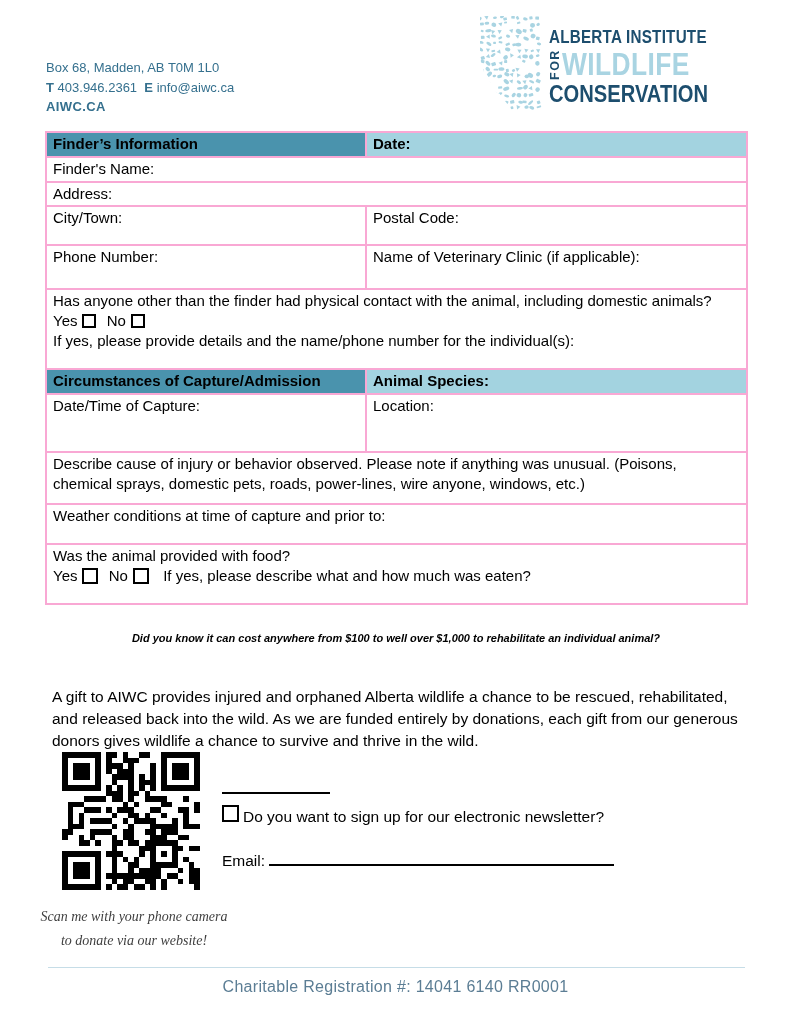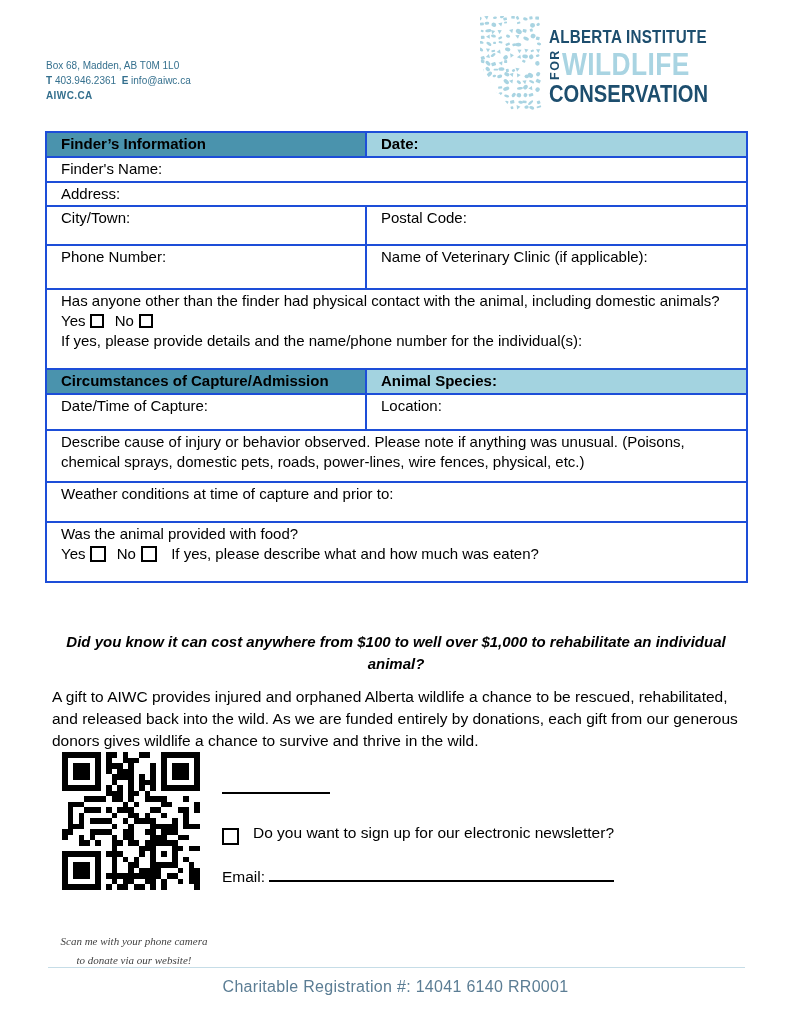--- a/index.html
+++ b/index.html
@@ -4,59 +4,59 @@
 <style>
   * { margin:0; padding:0; box-sizing:border-box; }
   html,body { background:#e8e8e8; }
   .page {
     position:relative; width:791px; height:1024px; margin:0 auto;
     background:#ffffff; font-family:"Liberation Sans", sans-serif; color:#000;
     overflow:hidden;
   }
 
   
-  .contact { position:absolute; left:46px; top:58px; font-size:10px; line-height:1.5; color:#35708e; }
+  .contact { position:absolute; left:46px; top:58px; font-size:13px; line-height:1.5; color:#35708e; }
   .contact b { font-weight:bold; }
   .contact .site { font-weight:bold; letter-spacing:.4px; }
 
   .logo { position:absolute; top:16px; right:45px; display:flex; align-items:flex-start; gap:7px; }
   .logo-mark { width:62px; height:94px; }
   .logo-text { display:flex; flex-direction:column; color:#1d4e6e; padding-top:10px; }
   .lt-line { display:inline-block; white-space:nowrap; transform-origin:left top; font-weight:bold; }
   .lt1 { font-size:19px; transform:scaleX(.80); letter-spacing:.3px; }
   .lt-row2 { display:flex; align-items:stretch; margin-top:1px; }
   .lt-for { writing-mode:vertical-rl; transform:rotate(180deg); font-size:12.5px; font-weight:bold;
             letter-spacing:1.5px; line-height:1; text-align:center; padding-left:1px; }
   .lt2 { font-size:31px; line-height:1.0; transform:scaleX(.85); letter-spacing:.5px; color:#a9d4e2; }
   .lt3 { font-size:24px; line-height:1.1; transform:scaleX(.84); margin-top:1px; }
 
   
   table.form { position:absolute; left:45px; top:131px; width:701px; border-collapse:collapse; table-layout:fixed; }
-  table.form td { border:2px solid #1d4ed8; vertical-align:top; padding:1px 6px 2px 14px; font-size:15px; line-height:1.32; }
+  table.form td { border:2px solid #f9a8d4; vertical-align:top; padding:1px 6px 2px 6px; font-size:15px; line-height:1.32; }
   td.hdr-teal  { background:#4a93ad; font-weight:bold; }
   td.hdr-light { background:#a3d3e0; font-weight:bold; }
   .cbx { display:inline-block; width:14px; height:14px; border:2px solid #000; vertical-align:-2px; margin:0 6px 0 5px; background:#fff; }
   .cbx.big { width:16px; height:16px; vertical-align:-3px; }
 
   
   .don-head { position:absolute; left:66px; top:631px; width:660px; text-align:center;
-              font-size:15px; font-weight:bold; font-style:italic; line-height:1.45; }
+              font-size:11px; font-weight:bold; font-style:italic; line-height:1.45; }
   .don-body { position:absolute; left:52px; top:686px; width:688px; 
               font-size:15.5px; line-height:1.42; }
 
   .qr { position:absolute; left:62px; top:752px; width:138px; height:138px; }
   .qr svg { width:138px; height:138px; shape-rendering:crispEdges; }
-  .qr-caption { position:absolute; left:38px; top:932px; width:192px; text-align:center;
-                font-family:cursive; font-style:italic; font-size:11px; line-height:1.7; color:#3f3f3f; }
+  .qr-caption { position:absolute; left:38px; top:905px; width:192px; text-align:center;
+                font-family:cursive; font-style:italic; font-size:14px; line-height:1.7; color:#3f3f3f; }
 
   .don-fields { position:absolute; left:222px; top:777px; width:525px; font-size:15.5px; line-height:1.5; }
   .blank { display:inline-block; border-bottom:2px solid #000; height:13px; vertical-align:baseline; }
   .blank.amount { width:108px; }
   .blank.email  { width:345px; }
-  .news-row { margin-top:21px; display:flex; align-items:flex-end; gap:14px; }
+  .news-row { margin-top:5px; display:flex; align-items:flex-start; gap:4px; }
   .news-box { width:17px; height:17px; border:2px solid #000; flex:0 0 auto; background:#fff; }
   .email-row { margin-top:20px; }
 
   
   .footer-rule { position:absolute; left:48px; right:46px; top:967px; border-top:1px solid #c6dde7; }
   .footer-text { position:absolute; left:0; top:978px; width:100%; text-align:center;
                  font-size:16px; letter-spacing:.3px; color:#5b7d94; }
 </style>
 </head>
 <body>
@@ -252,26 +252,26 @@
           <span>Yes</span><span class="cbx"></span>
           <span>No</span><span class="cbx"></span>
         </div>
         <div>If yes, please provide details and the name/phone number for the individual(s):</div>
       </td>
     </tr>
     <tr style="height:23px">
       <td class="hdr-teal">Circumstances of Capture/Admission</td>
       <td class="hdr-light">Animal Species:</td>
     </tr>
-    <tr style="height:36px">
+    <tr style="height:58px">
       <td>Date/Time of Capture:</td>
       <td>Location:</td>
     </tr>
     <tr style="height:52px">
-      <td colspan="2">Describe cause of injury or behavior observed. Please note if anything was unusual. (Poisons, chemical sprays, domestic pets, roads, power-lines, wire fences, physical, etc.)</td>
+      <td colspan="2">Describe cause of injury or behavior observed. Please note if anything was unusual. (Poisons, chemical sprays, domestic pets, roads, power-lines, wire anyone, windows, etc.)</td>
     </tr>
     <tr style="height:40px">
       <td colspan="2">Weather conditions at time of capture and prior to:</td>
     </tr>
     <tr style="height:60px">
       <td colspan="2">
         <div>Was the animal provided with food?</div>
         <div>
           <span>Yes</span><span class="cbx big"></span>
           <span>No</span><span class="cbx big"></span>&nbsp;

